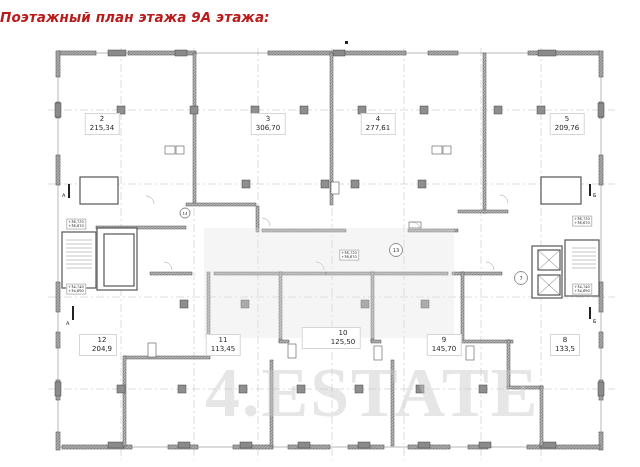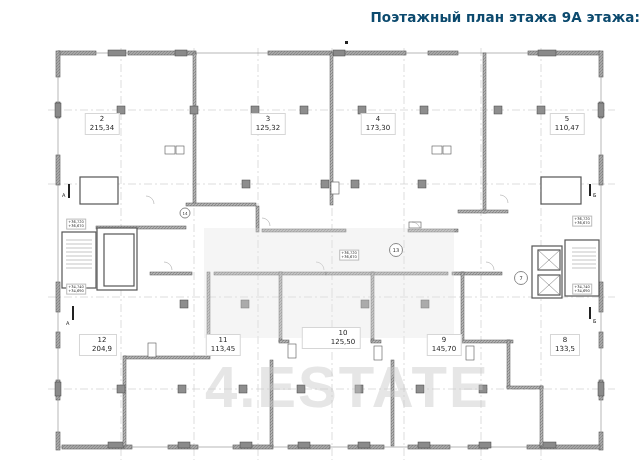--- a/index.html
+++ b/index.html
@@ -1,33 +1,33 @@
 <!DOCTYPE html>
 <html><head>
 <meta charset="utf-8">
 <style>
   html, body { margin: 0; padding: 0; background: #ffffff; }
   body { width: 640px; height: 467px; position: relative; overflow: hidden;
          font-family: "DejaVu Sans", sans-serif; }
-  .title { position: absolute; top: 9px; left: 0; width: 640px; text-align: right;
-           font-weight: bold; font-size: 13.5px; color: #0c4a6e; letter-spacing: 0.1px; }
+  .title { position: absolute; top: 9px; left: 0; width: 640px; text-align: left;
+           font-weight: bold; font-size: 13.5px; color: #b91c1c; letter-spacing: 0.1px; font-style: italic; }
   svg.plan { position: absolute; left: 0; top: 0; }
   .room-label { position: absolute; transform: translate(-50%, -50%);
                 background: #ffffff; border: 1px solid #d6d6d6; padding: 1px 4px;
                 font-size: 7px; line-height: 9px; text-align: center; color: #222;
                 font-family: "DejaVu Sans", sans-serif; white-space: nowrap; }
   .elev { position: absolute; transform: translate(-50%, -50%);
           font-size: 3.6px; line-height: 4.4px; color: #333; background: #fff;
           border: 0.5px solid #bbb; padding: 0 1px; white-space: nowrap; }
   .circle-num { position: absolute; transform: translate(-50%, -50%);
                 width: 12px; height: 12px; border: 1px solid #888; border-radius: 50%;
                 font-size: 5px; line-height: 12px; text-align: center; color: #333; background: #fff; }
-  .watermark { position: absolute; left: 205px; top: 353px; font-size: 58px; font-weight: bold;
+  .watermark { position: absolute; left: 205px; top: 353px; font-size: 70px; font-weight: bold;
                color: rgba(200,200,200,0.45); letter-spacing: 2px;
-               font-family: Liberation Sans, sans-serif; pointer-events: none; white-space: nowrap; }
+               font-family: Liberation Serif, serif; pointer-events: none; white-space: nowrap; }
   .wm-box { position: absolute; background: rgba(225,225,225,0.35); pointer-events: none; }
 </style>
 </head>
 <body>
 
 <div class="title">Поэтажный план этажа 9А этажа:</div>
 
 <svg class="plan" width="640" height="467" viewBox="0 0 640 467">
   <defs>
     <pattern id="hatch" width="3" height="3" patternUnits="userSpaceOnUse">
@@ -230,29 +230,29 @@
 
 <div class="wm-box" style="left:204px; top:228px; width:250px; height:110px;"></div>
 <div class="watermark">4.ESTATE</div>
 
 <div class="room-label" style="left:102px; top:124px;">
   <div>2</div>
   <div>215,34</div>
 </div>
 <div class="room-label" style="left:268px; top:124px;">
   <div>3</div>
-  <div>125,32</div>
+  <div>306,70</div>
 </div>
 <div class="room-label" style="left:378px; top:124px;">
   <div>4</div>
-  <div>173,30</div>
+  <div>277,61</div>
 </div>
 <div class="room-label" style="left:567px; top:124px;">
   <div>5</div>
-  <div>110,47</div>
+  <div>209,76</div>
 </div>
 <div class="room-label" style="left:98px; top:345px;padding-left:12px;">
   <div>12</div>
   <div>204,9</div>
 </div>
 <div class="room-label" style="left:223px; top:345px;text-align:center;">
   <div>11</div>
   <div>113,45</div>
 </div>
 <div class="room-label" style="left:331px; top:338px;padding-left:28px;">

